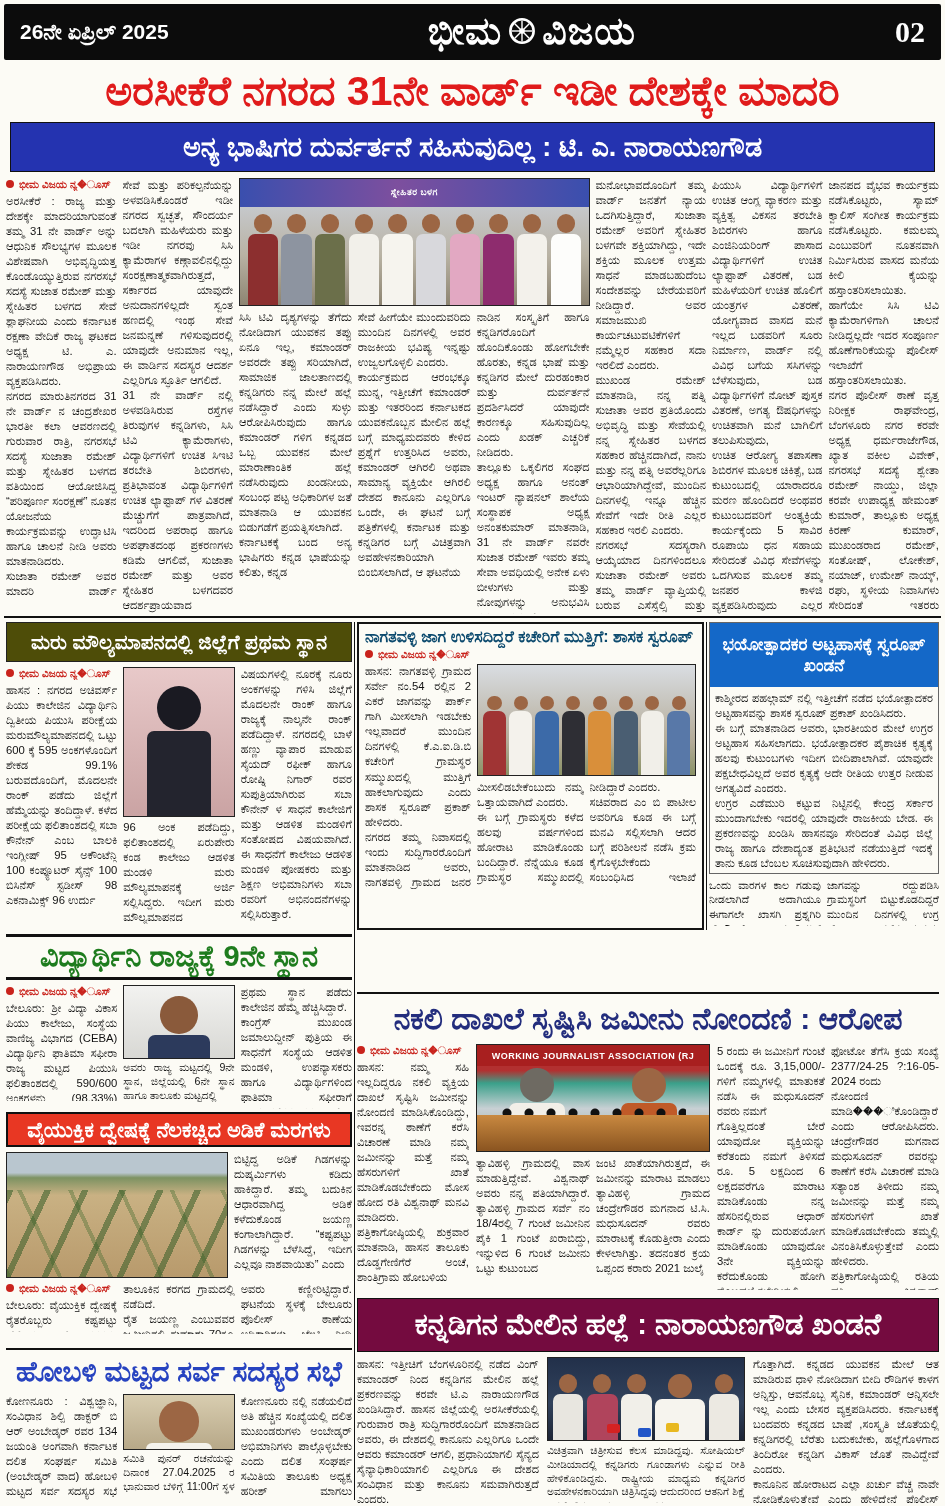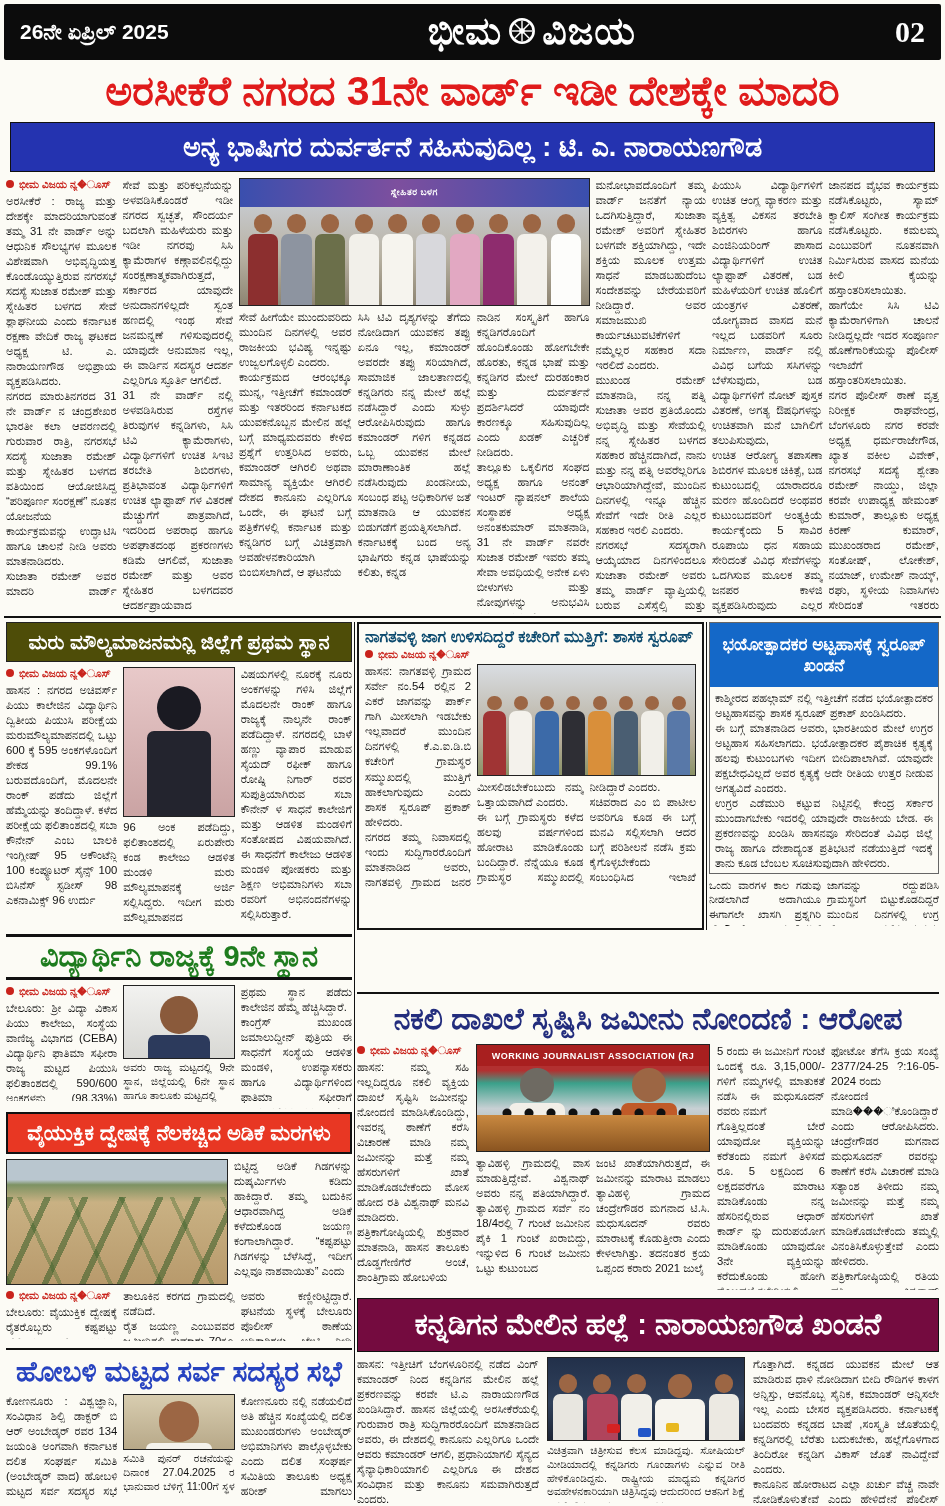--- a/index.html
+++ b/index.html
@@ -68,21 +68,21 @@
   .terror-body{padding:4px 5px;}
   .terror-below{display:flex;gap:6px;margin-top:4px;height:48px;}
   .student-block{position:absolute;left:6px;top:934px;width:346px;height:176px;}
   .student-head{height:46px;border-top:3px solid #111;border-bottom:3px solid #111;color:#1e7c1e;
                 display:flex;align-items:center;justify-content:center;font-size:29px;font-weight:800;white-space:nowrap;overflow:hidden;}
   .fake-block{position:absolute;left:357px;top:992px;width:582px;height:302px;border-top:2px solid #111;padding-top:2px;}
   .fake-head{height:46px;color:#232d7d;font-size:30px;font-weight:800;display:flex;align-items:center;justify-content:center;
              white-space:nowrap;overflow:hidden;}
   .fake-body{display:flex;gap:7px;height:246px;margin-top:2px;}
   .areca-block{position:absolute;left:6px;top:1112px;width:346px;height:232px;}
-  .areca-bar{height:42px;background:#e83723;border:2px solid #111;font-size:21px;}
+  .areca-bar{height:35px;background:#e83723;border:2px solid #111;font-size:21px;}
   .areca-photorow{display:flex;gap:6px;margin-top:5px;height:126px;}
   .areca-below{display:flex;gap:6px;margin-top:4px;height:52px;}
   .hobali-block{position:absolute;left:6px;top:1348px;width:346px;height:158px;border-top:2px solid #111;}
   .hobali-head{height:44px;color:#2743c0;font-size:28px;font-weight:800;display:flex;align-items:center;justify-content:center;
                white-space:nowrap;overflow:hidden;}
   .assault-block{position:absolute;left:357px;top:1298px;width:582px;height:208px;}
   .assault-bar{height:54px;background:#740b3f;border:1px solid #111;font-size:29px;}
   .assault-body{display:flex;gap:8px;margin-top:5px;height:146px;}
 </style>
 </head>
@@ -161,24 +161,24 @@
               <div class="head"></div>
               <div class="torso" style="background:#f3f1eb"></div>
             </div>
           <div class="person">
               <div class="head"></div>
               <div class="torso" style="background:#fdfdfb"></div>
             </div>
         </div>
       </div>
       <div class="mid-cols">
+        <div class="col">ಸಿಸಿ ಟಿವಿ ದೃಶ್ಯಗಳನ್ನು ತೆಗೆದು ನೋಡಿದಾಗ ಯುವಕನ ತಪ್ಪು ಏನೂ ಇಲ್ಲ, ಕಮಾಂಡರ್ ಅವರದೇ ತಪ್ಪು ಸರಿಯಾಗಿದೆ, ಸಾಮಾಜಿಕ ಜಾಲತಾಣದಲ್ಲಿ ಕನ್ನಡಿಗರು ನನ್ನ ಮೇಲೆ ಹಲ್ಲೆ ನಡೆಸಿದ್ದಾರೆ ಎಂದು ಸುಳ್ಳು ಆರೋಪಿಸಿರುವುದು ಹಾಗೂ ಕಮಾಂಡರ್ ಗಳಿಗ ಕನ್ನಡದ ಒಬ್ಬ ಯುವಕನ ಮೇಲೆ ಮಾರಾಣಾಂತಿಕ ಹಲ್ಲೆ ನಡೆಸಿರುವುದು ಖಂಡನೀಯ, ಸಂಬಂಧ ಪಟ್ಟ ಅಧಿಕಾರಿಗಳ ಜತೆ ಮಾತನಾಡಿ ಆ ಯುವಕನ ಬಿಡುಗಡೆಗೆ ಪ್ರಯತ್ನಿಸಲಾಗಿದೆ.
+ಕರ್ನಾಟಕಕ್ಕೆ ಬಂದ ಅನ್ಯ ಭಾಷಿಗರು ಕನ್ನಡ ಭಾಷೆಯನ್ನು ಕಲಿತು, ಕನ್ನಡ</div>
         <div class="col">ಸೇವೆ ಹೀಗೆಯೇ ಮುಂದುವರಿದು ಮುಂದಿನ ದಿನಗಳಲ್ಲಿ ಅವರ ರಾಜಕೀಯ ಭವಿಷ್ಯ ಇನ್ನಷ್ಟು ಉಜ್ವಲಗೊಳ್ಳಲಿ ಎಂದರು.
 ಕಾರ್ಯಕ್ರಮದ ಆರಂಭಕ್ಕೂ ಮುನ್ನ, ಇತ್ತೀಚೆಗೆ ಕಮಾಂಡರ್ ಮತ್ತು ಇತರರಿಂದ ಕರ್ನಾಟಕದ ಯುವಕನೊಬ್ಬನ ಮೇಲಿನ ಹಲ್ಲೆ ಬಗ್ಗೆ ಮಾಧ್ಯಮದವರು ಕೇಳಿದ ಪ್ರಶ್ನೆಗೆ ಉತ್ತರಿಸಿದ ಅವರು, ಕಮಾಂಡರ್ ಆಗಿರಲಿ ಅಥವಾ ಸಾಮಾನ್ಯ ವ್ಯಕ್ತಿಯೇ ಆಗಿರಲಿ ದೇಶದ ಕಾನೂನು ಎಲ್ಲರಿಗೂ ಒಂದೇ, ಈ ಘಟನೆ ಬಗ್ಗೆ ಪತ್ರಿಕೆಗಳಲ್ಲಿ ಕರ್ನಾಟಕ ಮತ್ತು ಕನ್ನಡಿಗರ ಬಗ್ಗೆ ವಿಚಿತ್ರವಾಗಿ ಅವಹೇಳನಕಾರಿಯಾಗಿ ಬಿಂಬಿಸಲಾಗಿದೆ, ಆ ಘಟನೆಯ</div>
-        <div class="col">ಸಿಸಿ ಟಿವಿ ದೃಶ್ಯಗಳನ್ನು ತೆಗೆದು ನೋಡಿದಾಗ ಯುವಕನ ತಪ್ಪು ಏನೂ ಇಲ್ಲ, ಕಮಾಂಡರ್ ಅವರದೇ ತಪ್ಪು ಸರಿಯಾಗಿದೆ, ಸಾಮಾಜಿಕ ಜಾಲತಾಣದಲ್ಲಿ ಕನ್ನಡಿಗರು ನನ್ನ ಮೇಲೆ ಹಲ್ಲೆ ನಡೆಸಿದ್ದಾರೆ ಎಂದು ಸುಳ್ಳು ಆರೋಪಿಸಿರುವುದು ಹಾಗೂ ಕಮಾಂಡರ್ ಗಳಿಗ ಕನ್ನಡದ ಒಬ್ಬ ಯುವಕನ ಮೇಲೆ ಮಾರಾಣಾಂತಿಕ ಹಲ್ಲೆ ನಡೆಸಿರುವುದು ಖಂಡನೀಯ, ಸಂಬಂಧ ಪಟ್ಟ ಅಧಿಕಾರಿಗಳ ಜತೆ ಮಾತನಾಡಿ ಆ ಯುವಕನ ಬಿಡುಗಡೆಗೆ ಪ್ರಯತ್ನಿಸಲಾಗಿದೆ.
-ಕರ್ನಾಟಕಕ್ಕೆ ಬಂದ ಅನ್ಯ ಭಾಷಿಗರು ಕನ್ನಡ ಭಾಷೆಯನ್ನು ಕಲಿತು, ಕನ್ನಡ</div>
         <div class="col">ನಾಡಿನ ಸಂಸ್ಕೃತಿಗೆ ಹಾಗೂ ಕನ್ನಡಿಗರೊಂದಿಗೆ ಹೊಂದಿಕೊಂಡು ಹೋಗಬೇಕೇ ಹೊರತು, ಕನ್ನಡ ಭಾಷೆ ಮತ್ತು ಕನ್ನಡಿಗರ ಮೇಲೆ ದುರಹಂಕಾರ ಮತ್ತು ದುರ್ವರ್ತನೆ ಪ್ರದರ್ಶಿಸಿದರೆ ಯಾವುದೇ ಕಾರಣಕ್ಕೂ ಸಹಿಸುವುದಿಲ್ಲ ಎಂದು ಖಡಕ್ ಎಚ್ಚರಿಕೆ ನೀಡಿದರು.
 ತಾಲ್ಲೂಕು ಒಕ್ಕಲಿಗರ ಸಂಘದ ಅಧ್ಯಕ್ಷ ಹಾಗೂ ಅನಂತ್ ಇಂಟರ್ ನ್ಯಾಷನಲ್ ಶಾಲೆಯ ಸಂಸ್ಥಾಪಕ ಅಧ್ಯಕ್ಷ ಅನಂತಕುಮಾರ್ ಮಾತನಾಡಿ, 31 ನೇ ವಾರ್ಡ್ ನವರೇ ಸುಜಾತ ರಮೇಶ್ ಇವರು ತಮ್ಮ ಸೇವಾ ಅವಧಿಯಲ್ಲಿ ಅನೇಕ ಏಳು ಬೀಳುಗಳು ಮತ್ತು ನೋವುಗಳನ್ನು ಅನುಭವಿಸಿ ತಮ್ಮ ಉತ್ತಮ ಸೇವಾ</div>
       </div>
     </div>
     <div class="lead-right">
       <div class="col">ಮನೋಭಾವದೊಂದಿಗೆ ತಮ್ಮ ವಾರ್ಡ್ ಜನತೆಗೆ ನ್ಯಾಯ ಒದಗಿಸುತ್ತಿದ್ದಾರೆ, ಸುಜಾತಾ ರಮೇಶ್ ಅವರಿಗೆ ಸ್ನೇಹಿತರ ಬಳಗವೇ ಶಕ್ತಿಯಾಗಿದ್ದು, ಇದೇ ಶಕ್ತಿಯ ಮೂಲಕ ಉತ್ತಮ ಸಾಧನೆ ಮಾಡಬಹುದೆಂಬ ಸಂದೇಶವನ್ನು ಬೇರೆಯವರಿಗೆ ನೀಡಿದ್ದಾರೆ. ಅವರ ಸಮಾಜಮುಖಿ ಕಾರ್ಯಚಟುವಟಿಕೆಗಳಿಗೆ ನಮ್ಮೆಲ್ಲರ ಸಹಕಾರ ಸದಾ ಇರಲಿದೆ ಎಂದರು.
 ಮುಖಂಡ ರಮೇಶ್ ಮಾತನಾಡಿ, ನನ್ನ ಪತ್ನಿ ಸುಜಾತಾ ಅವರ ಪ್ರತಿಯೊಂದು ಅಭಿವೃದ್ಧಿ ಮತ್ತು ಸೇವೆಯಲ್ಲಿ ನನ್ನ ಸ್ನೇಹಿತರ ಬಳಗದ ಸಹಕಾರ ಹೆಚ್ಚಿನದಾಗಿದೆ, ನಾನು ಮತ್ತು ನನ್ನ ಪತ್ನಿ ಅವರೆಲ್ಲರಿಗೂ ಆಭಾರಿಯಾಗಿದ್ದೇವೆ, ಮುಂದಿನ ದಿನಗಳಲ್ಲಿ ಇನ್ನೂ ಹೆಚ್ಚಿನ ಸೇವೆಗೆ ಇದೇ ರೀತಿ ಎಲ್ಲರ ಸಹಕಾರ ಇರಲಿ ಎಂದರು.
 ನಗರಸಭೆ ಸದಸ್ಯರಾಗಿ ಆಯ್ಕೆಯಾದ ದಿನಗಳಿಂದಲೂ ಸುಜಾತಾ ರಮೇಶ್ ಅವರು ತಮ್ಮ ವಾರ್ಡ್ ವ್ಯಾಪ್ತಿಯಲ್ಲಿ ಬರುವ ಎಸೆಸ್ಸೆಲ್ಸಿ ಮತ್ತು ದ್ವಿತೀಯ</div>
       <div class="col">ಪಿಯುಸಿ ವಿದ್ಯಾರ್ಥಿಗಳಿಗೆ ಉಚಿತ ಆಂಗ್ಲ ವ್ಯಾಕರಣ ಮತ್ತು ವ್ಯಕ್ತಿತ್ವ ವಿಕಸನ ತರಬೇತಿ ಶಿಬಿರಗಳು ಹಾಗೂ ಎಂಜಿನಿಯರಿಂಗ್ ಪಾಸಾದ ವಿದ್ಯಾರ್ಥಿಗಳಿಗೆ ಉಚಿತ ಲ್ಯಾಪ್ಟಾಪ್ ವಿತರಣೆ, ಬಡ ಮಹಿಳೆಯರಿಗೆ ಉಚಿತ ಹೊಲಿಗೆ ಯಂತ್ರಗಳ ವಿತರಣೆ, ಯೋಗ್ಯವಾದ ವಾಸದ ಮನೆ ಇಲ್ಲದ ಬಡವರಿಗೆ ಸೂರು ನಿರ್ಮಾಣ, ವಾರ್ಡ್ ನಲ್ಲಿ ವಿವಿಧ ಬಗೆಯ ಸಸಿಗಳನ್ನು ಬೆಳೆಸುವುದು, ಬಡ ವಿದ್ಯಾರ್ಥಿಗಳಿಗೆ ನೋಟ್ ಪುಸ್ತಕ ವಿತರಣೆ, ಅಗತ್ಯ ಔಷಧಿಗಳನ್ನು ಉಚಿತವಾಗಿ ಮನೆ ಬಾಗಿಲಿಗೆ ತಲುಪಿಸುವುದು,
 ಉಚಿತ ಆರೋಗ್ಯ ತಪಾಸಣಾ ಶಿಬಿರಗಳ ಮೂಲಕ ಚಿಕಿತ್ಸೆ, ಬಡ ಕುಟುಂಬದಲ್ಲಿ ಯಾರಾದರೂ ಮರಣ ಹೊಂದಿದರೆ ಅಂಥವರ ಕುಟುಂಬದವರಿಗೆ ಅಂತ್ಯಕ್ರಿಯೆ ಕಾರ್ಯಕ್ಕೆಂದು 5 ಸಾವಿರ ರೂಪಾಯಿ ಧನ ಸಹಾಯ ಸೇರಿದಂತೆ ವಿವಿಧ ಸೇವೆಗಳನ್ನು ಒದಗಿಸುವ ಮೂಲಕ ತಮ್ಮ ಜನಪರ ಕಾಳಜಿ ವ್ಯಕ್ತಪಡಿಸಿರುವುದು ಎಲ್ಲರ ಮೆಚ್ಚುಗೆಗೆ ಪಾತ್ರವಾಗಿದೆ.
@@ -186,21 +186,21 @@
       <div class="col">ಜಾನಪದ ವೈಭವ ಕಾರ್ಯಕ್ರಮ ನಡೆಸಿಕೊಟ್ಟರು, ಸ್ಯಾಮ್ ಕ್ವಾಲಿಸ್ ಸಂಗೀತ ಕಾರ್ಯಕ್ರಮ ನಡೆಸಿಕೊಟ್ಟರು. ಕಮಲಮ್ಮ ಎಂಬುವರಿಗೆ ನೂತನವಾಗಿ ನಿರ್ಮಿಸಿರುವ ವಾಸದ ಮನೆಯ ಕೀಲಿ ಕೈಯನ್ನು ಹಸ್ತಾಂತರಿಸಲಾಯಿತು. ಹಾಗೆಯೇ ಸಿಸಿ ಟಿವಿ ಕ್ಯಾಮೆರಾಗಳಿಗಾಗಿ ಚಾಲನೆ ನೀಡಿದ್ದಲ್ಲದೇ ಇದರ ಸಂಪೂರ್ಣ ಹೊಣೆಗಾರಿಕೆಯನ್ನು ಪೊಲೀಸ್ ಇಲಾಖೆಗೆ ಹಸ್ತಾಂತರಿಸಲಾಯಿತು.
 ನಗರ ಪೊಲೀಸ್ ಠಾಣೆ ವೃತ್ತ ನಿರೀಕ್ಷಕ ರಾಘವೇಂದ್ರ, ಬೆಂಗಳೂರು ನಗರ ಕರವೇ ಅಧ್ಯಕ್ಷ ಧರ್ಮರಾಜೇಗೌಡ, ಖ್ಯಾತ ವಕೀಲ ವಿವೇಕ್, ನಗರಸಭೆ ಸದಸ್ಯೆ ಶ್ವೇತಾ ರಮೇಶ್ ನಾಯ್ಡು, ಜಿಲ್ಲಾ ಕರವೇ ಉಪಾಧ್ಯಕ್ಷ ಹೇಮಂತ್ ಕುಮಾರ್, ತಾಲ್ಲೂಕು ಅಧ್ಯಕ್ಷ ಕಿರಣ್ ಕುಮಾರ್, ಮುಖಂಡರಾದ ರಮೇಶ್, ಸಂತೋಷ್, ಲೋಕೇಶ್, ನಯಾಜ್, ಉಮೇಶ್ ನಾಯ್ಕ್, ರಘು, ಸ್ಥಳೀಯ ನಿವಾಸಿಗಳು ಸೇರಿದಂತೆ ಇತರರು ಉಪಸ್ಥಿತರಿದ್ದರು.</div>
     </div>
   </div>
 
   <div class="rule-h" style="left:4px;top:616px;width:937px;"></div>
   <div class="rule-v" style="left:354px;top:622px;height:878px;"></div>
   <div class="rule-v" style="left:706px;top:622px;height:308px;"></div>
 
   <div class="reval-block">
-    <div class="bar-head reval-bar">ಮರು ಮೌಲ್ಯಮಾಜನಮನ್ಲಿ ಜಿಲ್ಲೆಗೆ ಪ್ರಥಮ ಸ್ಥಾನ</div>
+    <div class="bar-head reval-bar">ಮರು ಮೌಲ್ಯಮಾಪನದಲ್ಲಿ ಜಿಲ್ಲೆಗೆ ಪ್ರಥಮ ಸ್ಥಾನ</div>
     <div class="tri-body" style="height:262px;">
       <div class="cell">
         <div class="byline">ಭೀಮ ವಿಜಯ ನ್ಯ�ೂಸ್</div>
         <div class="col" style="height:238px">ಹಾಸನ : ನಗರದ ಅಚಿವರ್ಸ್ ಪಿಯು ಕಾಲೇಜಿನ ವಿದ್ಯಾರ್ಥಿನಿ ದ್ವಿತೀಯ ಪಿಯುಸಿ ಪರೀಕ್ಷೆಯ ಮರುಮೌಲ್ಯಮಾಪನದಲ್ಲಿ ಒಟ್ಟು 600 ಕ್ಕೆ 595 ಅಂಕಗಳೊಂದಿಗೆ ಶೇಕಡ 99.1% ಬರುವದೊಂದಿಗೆ, ಮೊದಲನೇ ರಾಂಕ್ ಪಡೆದು ಜಿಲ್ಲೆಗೆ ಹೆಮ್ಮೆಯನ್ನು ತಂದಿದ್ದಾಳೆ. ಕಳೆದ ಪರೀಕ್ಷೆಯ ಫಲಿತಾಂಶದಲ್ಲಿ ಸಬಾ ಕೌನೇನ್ ಎಂಬ ಬಾಲಕಿ ಇಂಗ್ಲೀಷ್ 95 ಅಕೌಂಟೆನ್ಸಿ 100 ಕಂಪ್ಯೂಟರ್ ಸೈನ್ಸ್ 100 ಬಿಸಿನೆಸ್ ಸ್ಟಡೀಸ್ 98 ಎಕನಾಮಿಕ್ಸ್ 96 ಉರ್ದು</div>
       </div>
       <div class="cell">
         <div class="photo" style="height:150px;background:linear-gradient(180deg,#e8c9c9,#caa3a3);">
           <div class="people" style="height:88%;">
               <div class="person" style="flex:0 0 64%;">
                 <div class="head" style="background:#1a1a22;width:66%;"></div>

